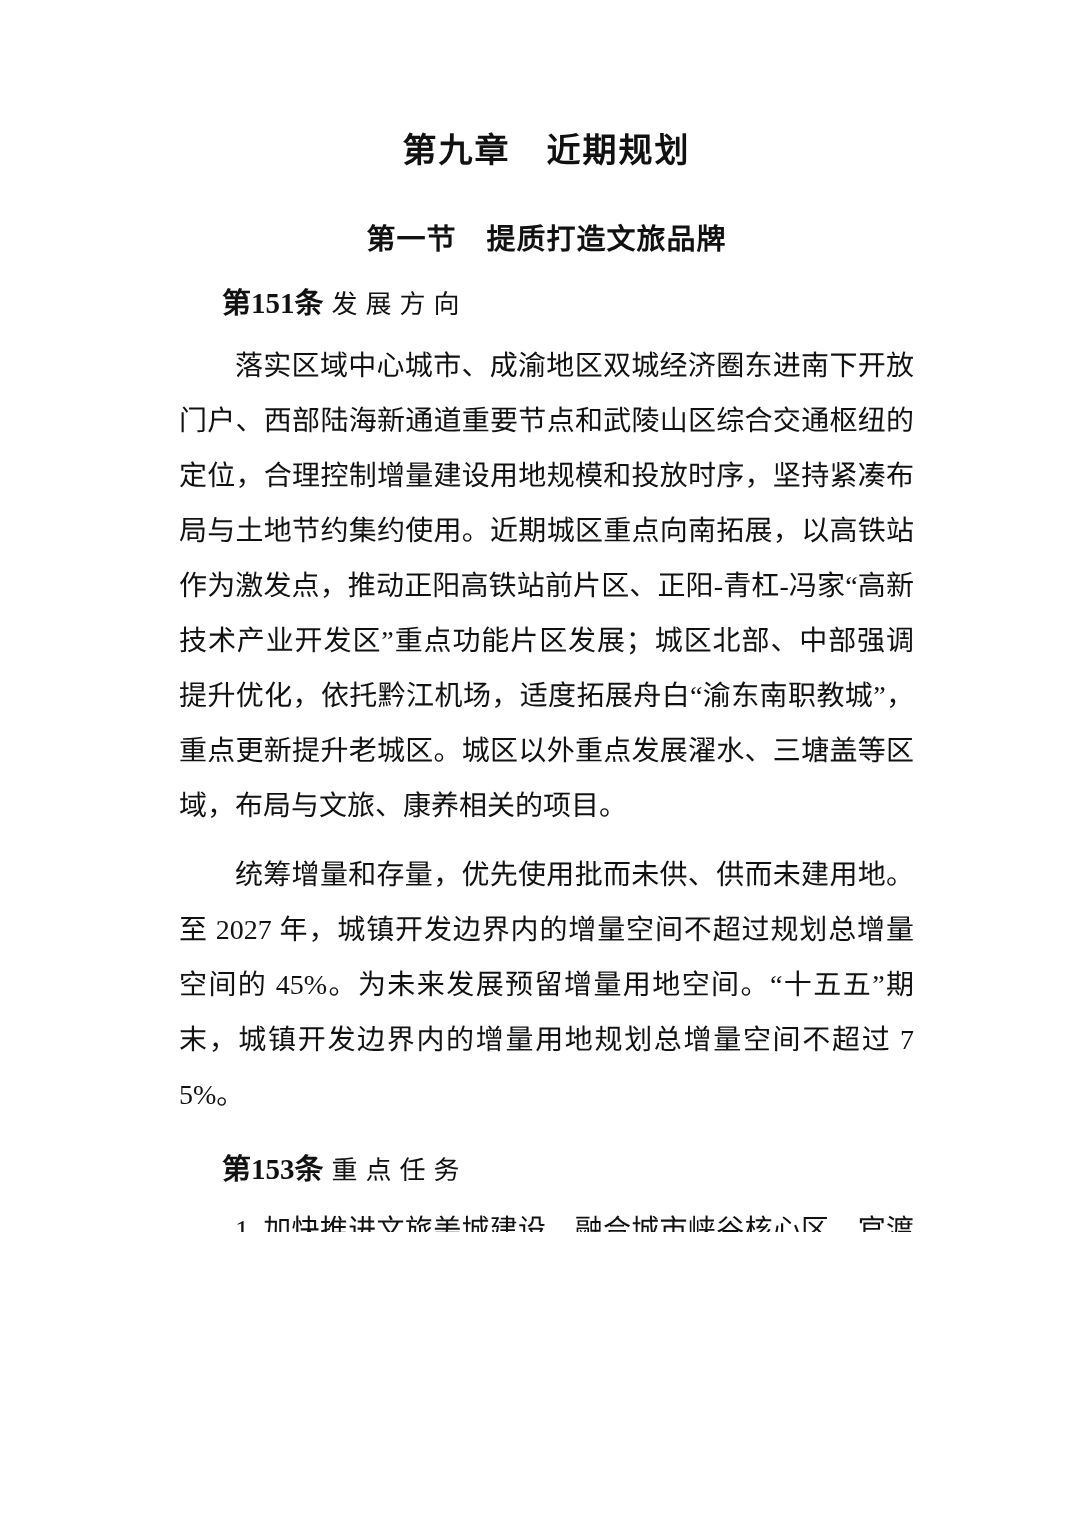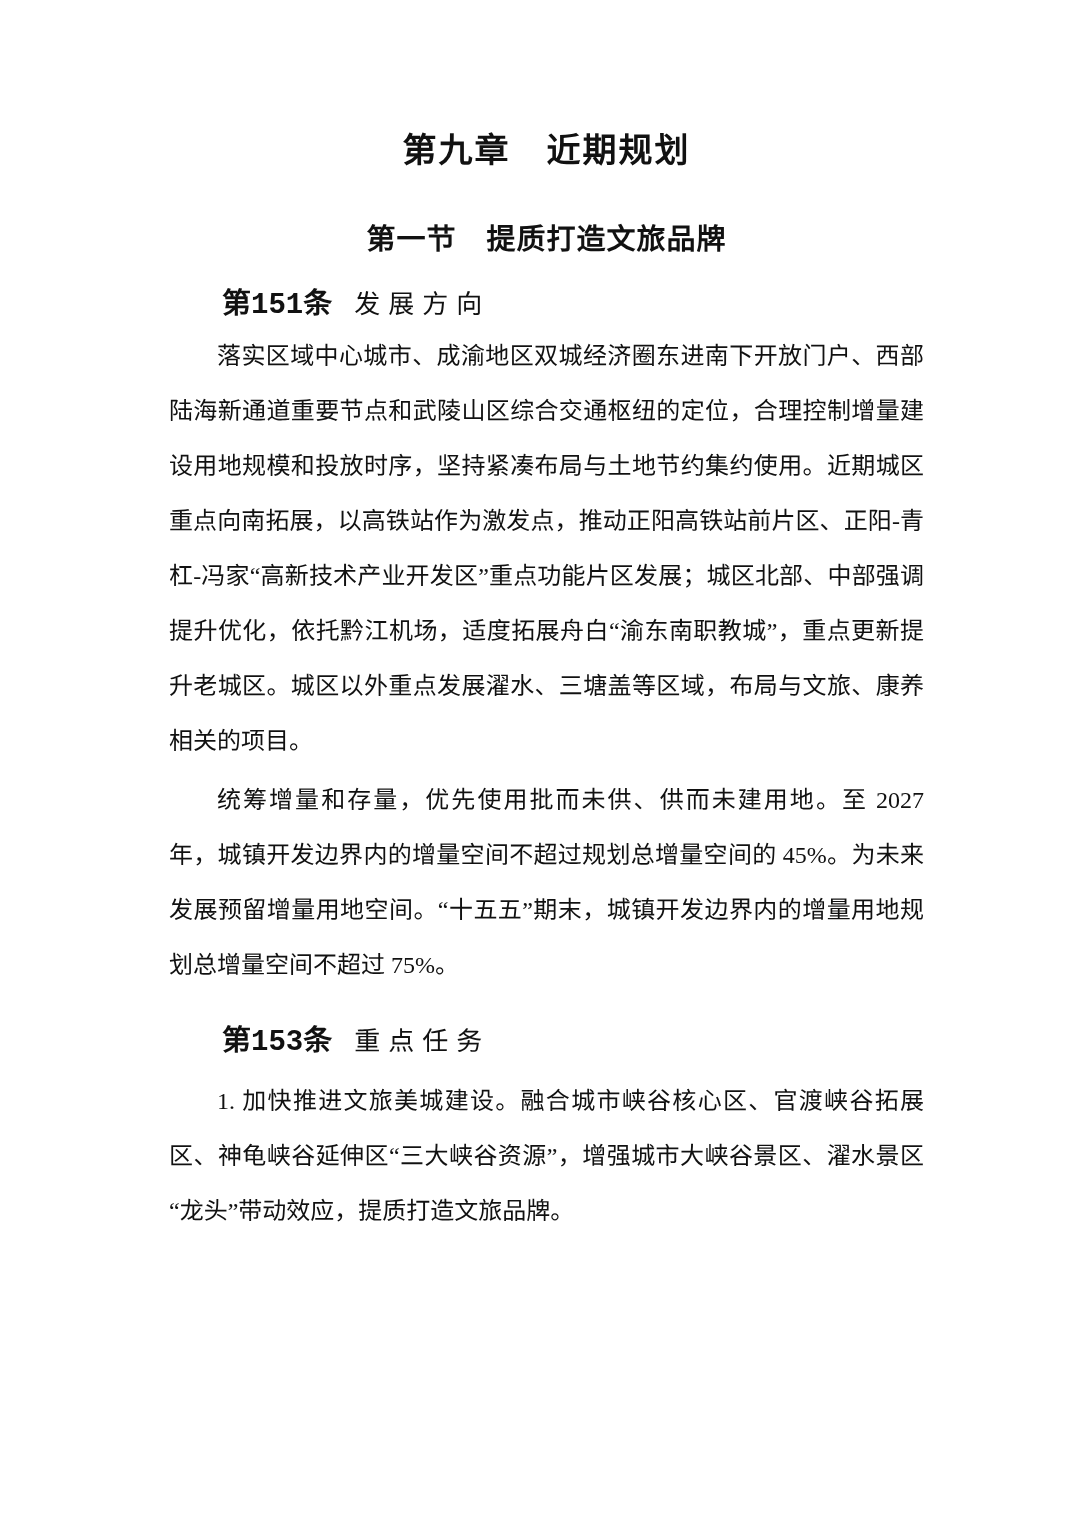--- a/index.html
+++ b/index.html
@@ -51,33 +51,32 @@
     font-size: 29px;
     line-height: 38px;
     font-weight: bold;
     font-family: "Liberation Sans", sans-serif;
   }
   .article-heading.a151 { margin-top: 26px; }
   .article-heading.a152 { margin-top: 6px; }
   .article-heading.a153 { margin-top: 28px; }
   .article-number {
     font-weight: bold;
-    font-family: Liberation Mono, monospace;
+    font-family: Liberation Serif, serif;
   }
   .article-title {
     font-weight: normal;
     font-family: "Liberation Serif", serif;
     font-size: 26px;
     letter-spacing: 8px;
-    margin-left: 14px;
     text-align: center;
   }
   .body-para {
-    margin: 4px;
-    font-size: 24px;
+    margin: 14px;
+    font-size: 28px;
     line-height: 55px;
     text-align: justify;
     text-indent: 2em;
     font-family: "Liberation Serif", serif;
     word-break: break-all;
   }
   .body-para.p3 { margin-top: 12px; }
   .page-number {
     position: absolute;
     left: 0;

